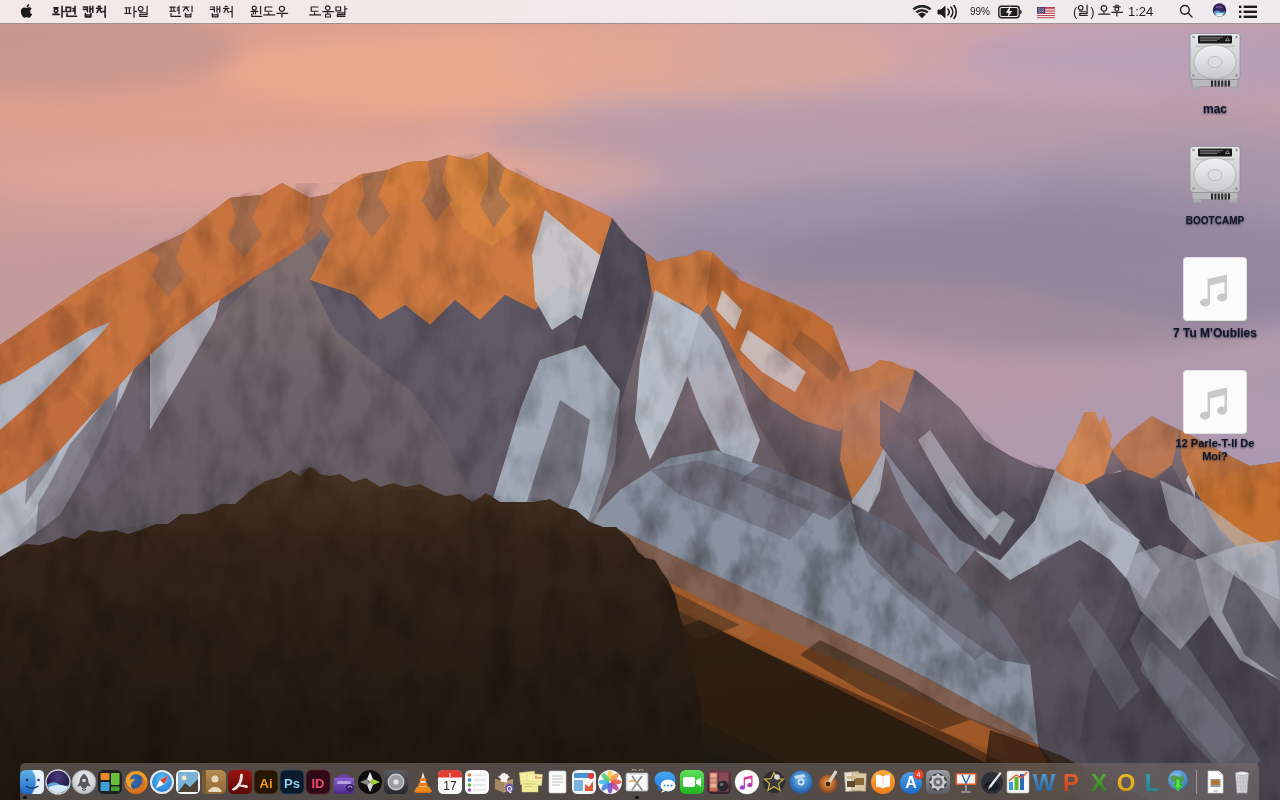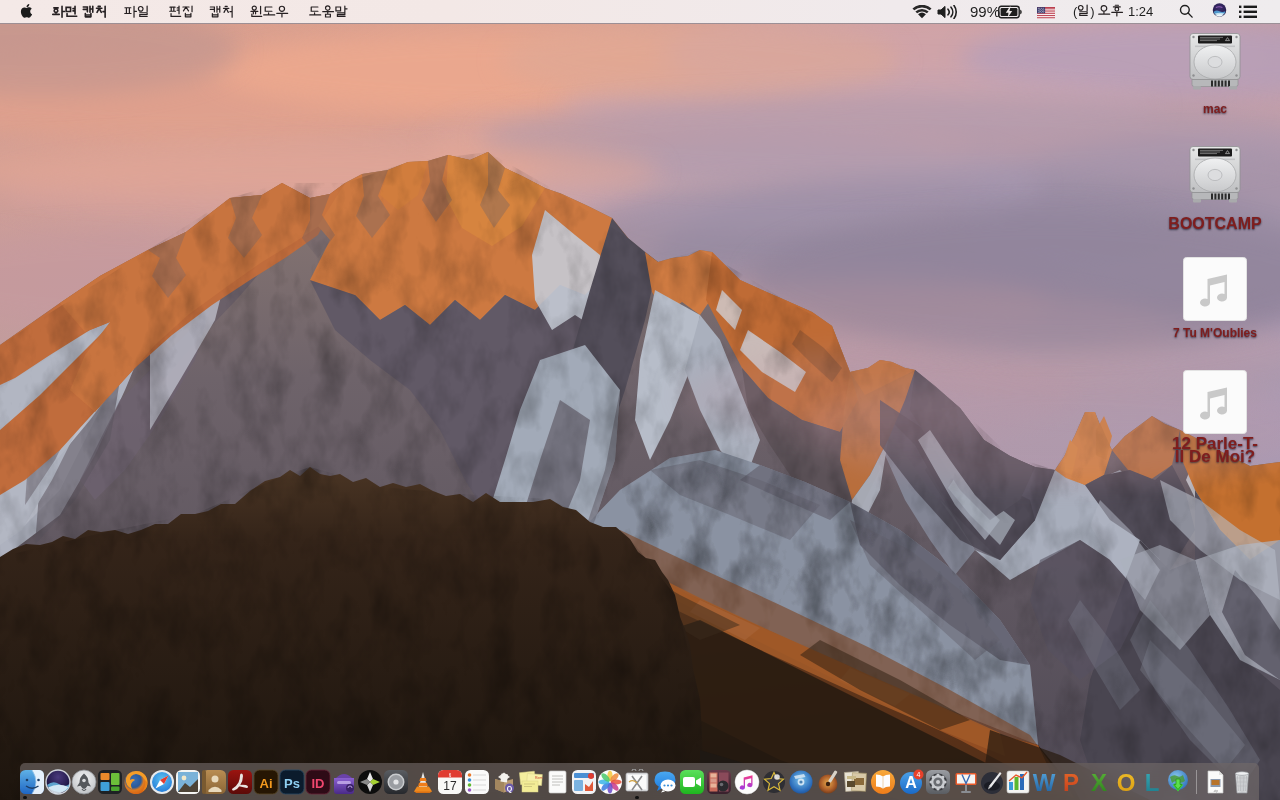--- a/index.html
+++ b/index.html
@@ -1,20 +1,20 @@
 <!DOCTYPE html>
 <html><head>
 <meta charset="utf-8">
 <style>
 html,body{margin:0;padding:0;width:1280px;height:800px;overflow:hidden;font-family:"Liberation Sans",sans-serif;}
 #stage{position:relative;width:1280px;height:800px;background:#a598a9;}
 #wp{position:absolute;left:0;top:0;}
 #menubar{position:absolute;left:0;top:0;width:1280px;height:23px;background:linear-gradient(to right,#f4e9e7 0%,#f3e8e6 35%,#f0eaec 70%,#efecee 100%);border-bottom:1px solid rgba(85,70,80,0.55);}
 .mi{position:absolute;top:5px;height:14px;display:flex;align-items:center;}
-.lbl{position:absolute;color:#7f1d1d;font-weight:bold;font-size:12px;text-align:center;text-shadow:0 1px 2px rgba(40,40,60,0.85);}
+.lbl{position:absolute;color:#0f172a;font-weight:bold;font-size:12px;text-align:center;text-shadow:0 1px 2px rgba(40,40,60,0.85);}
 #dock{position:absolute;left:20px;top:763px;width:1239px;height:37px;background:rgba(118,110,108,0.6);backdrop-filter:blur(14px);-webkit-backdrop-filter:blur(14px);border-radius:5px 5px 0 0;}
 .di{position:absolute;top:6px;width:26px;height:26px;}
 </style>
 </head>
 <body>
 <div id="stage">
 <svg id="wp" width="1280" height="800" viewBox="0 0 1280 800">
 <defs>
 <linearGradient id="skyv" x1="0" y1="0" x2="0" y2="1">
 <stop offset="0" stop-color="#d9a090"></stop>
@@ -265,21 +265,21 @@
       </div>
       <svg class="mi" style="left:911px;top:5px" width="22" height="15" viewBox="0 0 22 15" fill="#1e1e1e">
         <path d="M11,14.2 L6.8,9.8 a6.4,6.4 0 0,1 8.4,0 Z"></path>
         <path d="M3.9,6.9 a10.6,10.6 0 0,1 14.2,0 L16.2,8.9 a7.9,7.9 0 0,0 -10.4,0 Z" opacity="0.95"></path>
         <path d="M0.8,3.7 a15.2,15.2 0 0,1 20.4,0 L19.3,5.7 a12.5,12.5 0 0,0 -16.6,0 Z" opacity="0.95"></path>
       </svg>
       <svg class="mi" style="left:937px;top:5px" width="25" height="14" viewBox="0 0 25 14" fill="#1e1e1e" stroke="#1e1e1e">
         <path d="M1,5 L4,5 L8,1.4 L8,12.6 L4,9 L1,9 Z"></path>
         <path d="M11,4.2 a4.2,4.2 0 0,1 0,5.6 M14,2.2 a7.4,7.4 0 0,1 0,9.6 M17,0.5 a10.6,10.6 0 0,1 0,13" fill="none" stroke-width="1.6" stroke-linecap="round"></path>
       </svg>
-      <div class="mi" style="left:970px;top:4px;font-size:15px;color:#1f1f1f;letter-spacing:0;">99%</div>
+      <div class="mi" style="left:970px;top:4px;font-size:10px;color:#1f1f1f;letter-spacing:0;">99%</div>
       <svg class="mi" style="left:998px;top:5px" width="25" height="13" viewBox="0 0 25 13">
         <rect x="0.8" y="0.8" width="20.4" height="11.4" rx="2.4" fill="none" stroke="#1f1f1f" stroke-width="1.4"></rect>
         <rect x="2.6" y="2.6" width="16.8" height="7.8" rx="1.2" fill="#1f1f1f"></rect>
         <path d="M22.2,4 a2.8,2.8 0 0,1 0,5 Z" fill="#1f1f1f"></path>
         <path d="M11.9,0.9 L7.8,7.2 L10.5,7.2 L9.8,12.1 L14.2,5.6 L11.4,5.6 L12.6,0.9 Z" fill="#efeae9"></path>
       </svg>
       <svg class="mi" style="left:1037px;top:6px" width="18" height="12" viewBox="0 0 20 13">
         <rect width="20" height="13" fill="#b22234"></rect>
         <g fill="#ffffff">
           <rect y="1.7" width="20" height="1.1"></rect>
@@ -427,31 +427,31 @@
 <rect x="24" y="47.5" width="2" height="6"></rect>
             <rect x="27.4" y="47.5" width="2" height="6"></rect>
             <rect x="30.8" y="47.5" width="2" height="6"></rect>
             <rect x="34.2" y="47.5" width="2" height="6"></rect>
             <rect x="37.6" y="47.5" width="2" height="6"></rect>
             <rect x="41" y="47.5" width="2" height="6"></rect>
 </g>
 <rect x="6" y="53" width="8" height="3.5" rx="1" fill="#a9aaac"></rect>
           <rect x="42" y="53" width="8" height="3.5" rx="1" fill="#a9aaac"></rect>
 </svg></div>
-      <div class="lbl" style="left:1165px;top:215px;width:100px;font-size:16px;">BOOTCAMP</div>
+      <div class="lbl" style="left:1165px;top:215px;width:100px;font-size:10px;">BOOTCAMP</div>
       <div style="position:absolute;left:1183px;top:257px;"><svg width="64" height="64" viewBox="0 0 64 64">
 <rect x="0.5" y="0.5" width="63" height="63" rx="3" fill="#fbfbfb" stroke="#e3e3e3" stroke-width="1"></rect>
 <path d="M27,45.5 a5,4 0 1 1 -2.5,-3.4 L24.5,22 L44,17.5 L44,40.5 a5,4 0 1 1 -2.5,-3.4 L41.5,25 L27,28.5 Z" fill="#c9c9c9"></path>
 </svg></div>
       <div class="lbl" style="left:1155px;top:326px;width:120px;font-size:12px;">7 Tu M'Oublies</div>
       <div style="position:absolute;left:1183px;top:370px;"><svg width="64" height="64" viewBox="0 0 64 64">
 <rect x="0.5" y="0.5" width="63" height="63" rx="3" fill="#fbfbfb" stroke="#e3e3e3" stroke-width="1"></rect>
 <path d="M27,45.5 a5,4 0 1 1 -2.5,-3.4 L24.5,22 L44,17.5 L44,40.5 a5,4 0 1 1 -2.5,-3.4 L41.5,25 L27,28.5 Z" fill="#c9c9c9"></path>
 </svg></div>
-      <div class="lbl" style="left:1170px;top:437px;width:90px;font-size:17px;line-height:13px;">12 Parle-T-Il De Moi?</div>
+      <div class="lbl" style="left:1170px;top:437px;width:90px;font-size:11px;line-height:13px;">12 Parle-T-Il De Moi?</div>
     </div>
 <div id="dock">
       <svg class="di" style="left:-1.0px" width="26" height="26" viewBox="0 0 26 26">
         <linearGradient id="fnd" x1="0" y1="0" x2="0" y2="1">
           <stop offset="0" stop-color="#5fb1e6"></stop>
           <stop offset="1" stop-color="#1f66c4"></stop>
         </linearGradient>
         <rect x="1" y="1" width="24" height="24" rx="5.5" fill="url(#fnd)"></rect>
         <path d="M13,1 h6 a5,5 0 0 1 6,5 v14 a5,5 0 0 1 -6,5 h-6 q4,-6 4,-12 t-4,-12 Z" fill="#eef6fd" opacity="0.95"></path>
         <path d="M13,1 q4,6 4,12 t-4,12" fill="none" stroke="#9ec7e8" stroke-width="0.8"></path>

